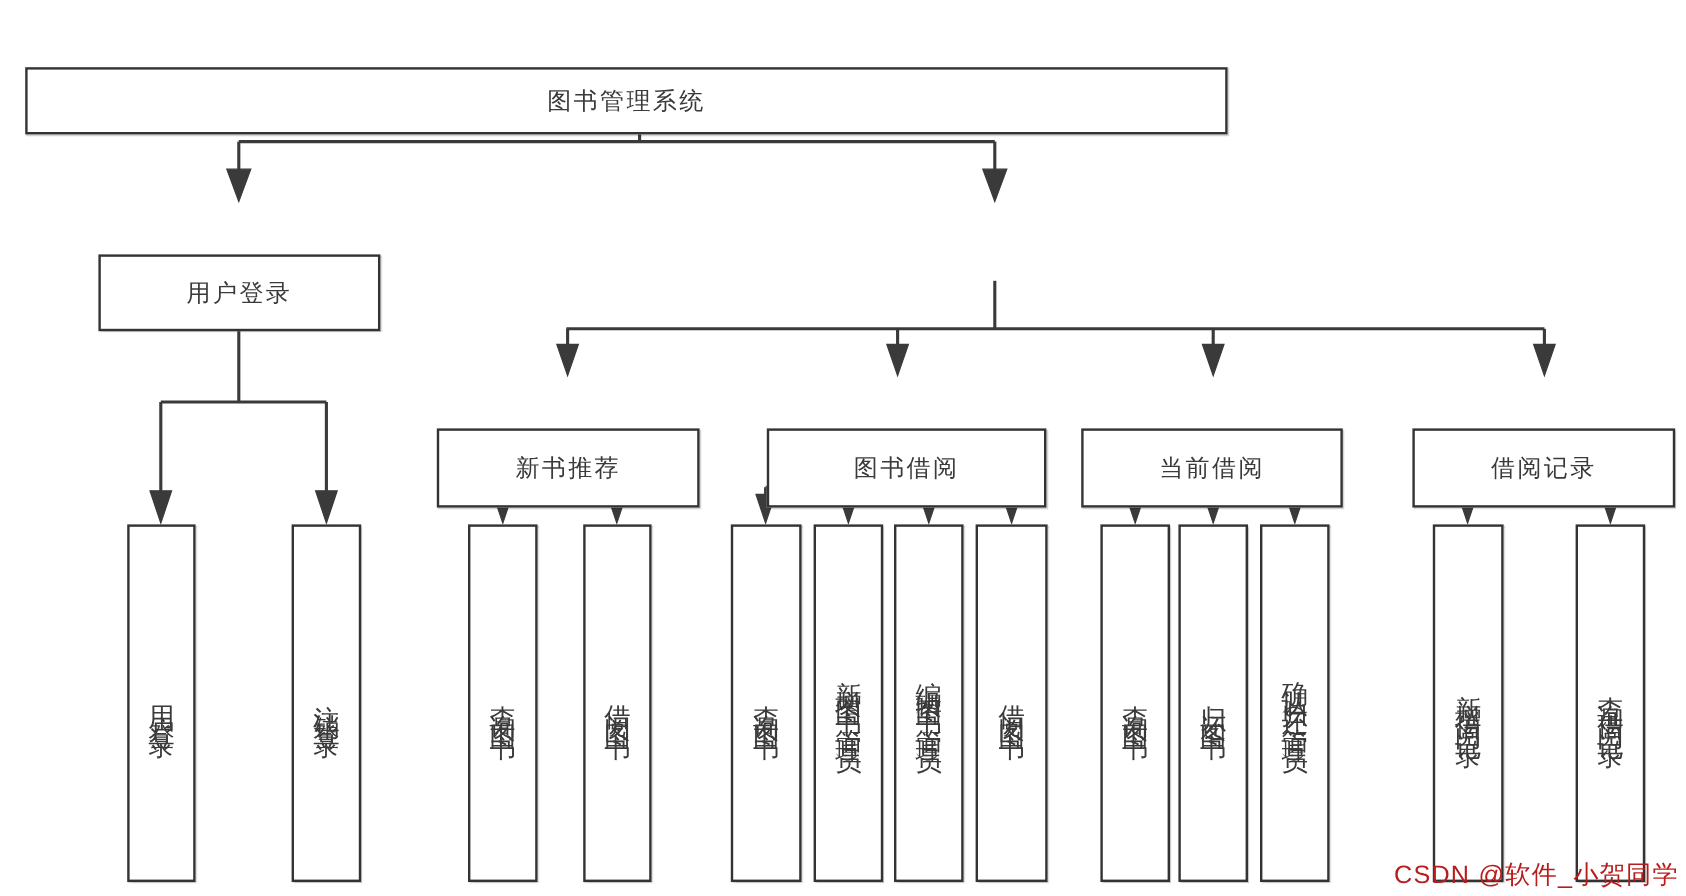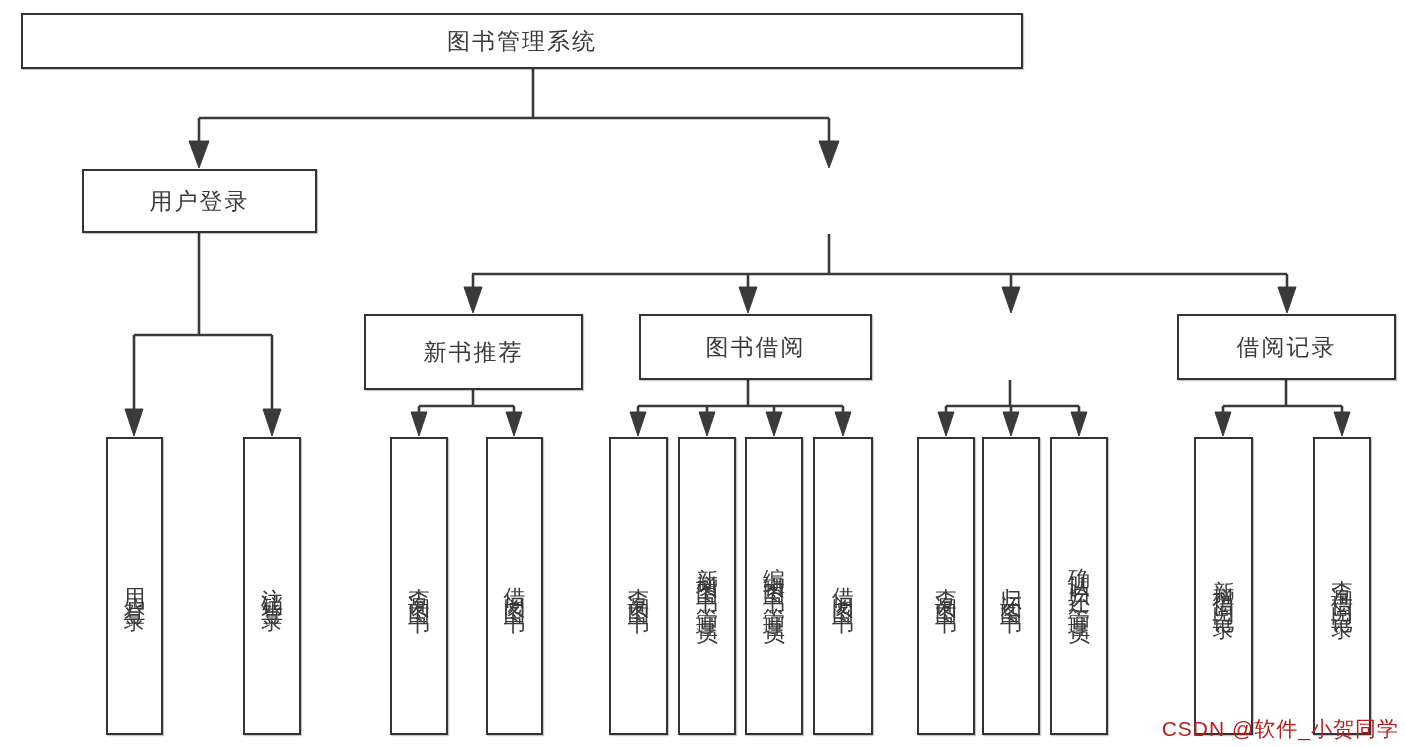--- a/index.html
+++ b/index.html
@@ -18,34 +18,34 @@
     position: absolute;
     box-sizing: border-box;
     background: #ffffff;
     border: 2px solid #333333;
     box-shadow: 1px 1px 1px rgba(0,0,0,0.22);
     display: flex;
     align-items: center;
     justify-content: center;
     color: #3a3a3a;
   }
-  .hbox { font-size: 23px; letter-spacing: 2px; white-space: nowrap; }
+  .hbox { font-size: 20px; letter-spacing: 2px; white-space: nowrap; margin-top: 43px; }
   .vbox span {
     writing-mode: vertical-rl;
     text-orientation: mixed;
     font-size: 22px;
     letter-spacing: 8px;
     line-height: 1;
     white-space: nowrap;
   }
   
   .n-root           { left: 21px;   top: 13px;  width: 1002px; height: 56px; }
   .n-user-login     { left: 82px;   top: 169px; width: 235px;  height: 64px; }
   .n-book-mgmt      { left: 712px;  top: 169px; width: 235px;  height: 65px; }
-  .n-new-book-rec   { left: 364px;  top: 314px; width: 219px;  height: 76px; }
+  .n-new-book-rec   { left: 364px;  top: 314px; width: 219px;  height: 66px; }
   .n-book-borrow    { left: 639px;  top: 314px; width: 233px;  height: 66px; }
   .n-current-borrow { left: 901px;  top: 314px; width: 218px;  height: 66px; }
   .n-borrow-record  { left: 1177px; top: 314px; width: 219px;  height: 66px; }
   
   .vbox { top: 437px; height: 298px; }
   .v1  { left: 106px;  width: 57px; }
   .v2  { left: 243px;  width: 58px; }
   .v3  { left: 390px;  width: 58px; }
   .v4  { left: 486px;  width: 57px; }
   .v5  { left: 609px;  width: 59px; }
@@ -133,20 +133,21 @@
     <path class="edge" d="M1342,406 V414"></path>
     <polygon class="arrow" points="1334,412 1350,412 1342,436"></polygon>
   </svg>
 
   <div class="hbox n-root">图书管理系统</div>
 
   <div class="hbox n-user-login">用户登录</div>
 
   <div class="hbox n-new-book-rec">新书推荐</div>
   <div class="hbox n-book-borrow">图书借阅</div>
+  <div class="hbox n-current-borrow">当前借阅</div>
   <div class="hbox n-borrow-record">借阅记录</div>
 
   <div class="vbox v1">
     <span>用户登录</span>
   </div>
   <div class="vbox v2">
     <span>注销登录</span>
   </div>
 
   <div class="vbox v3">

